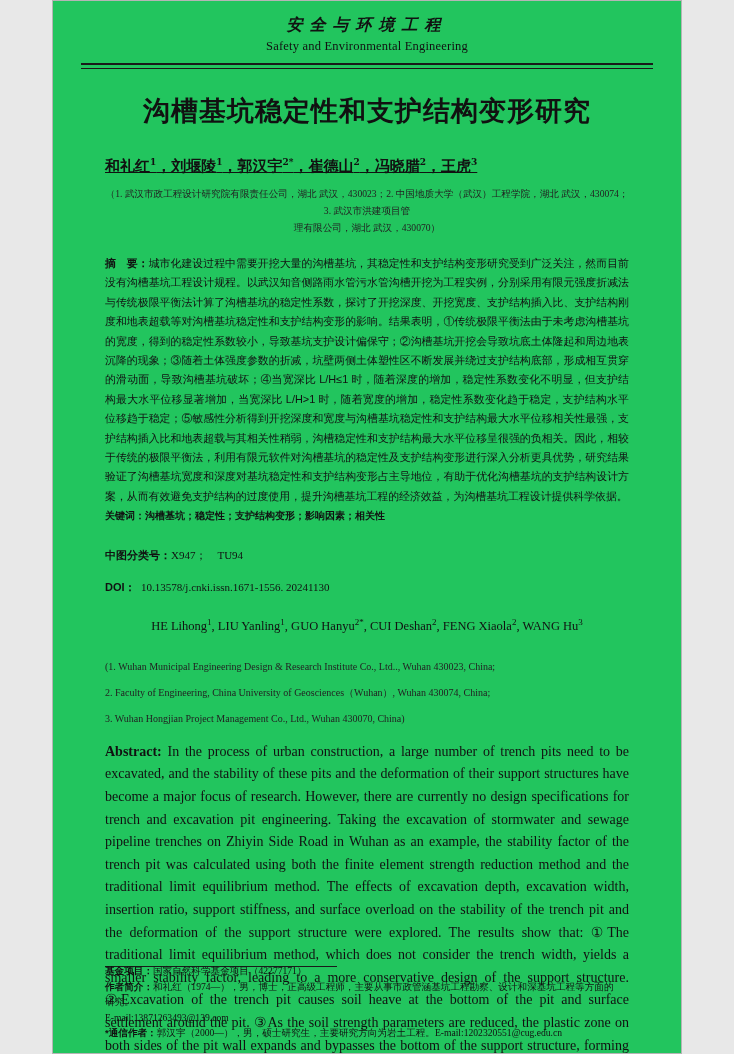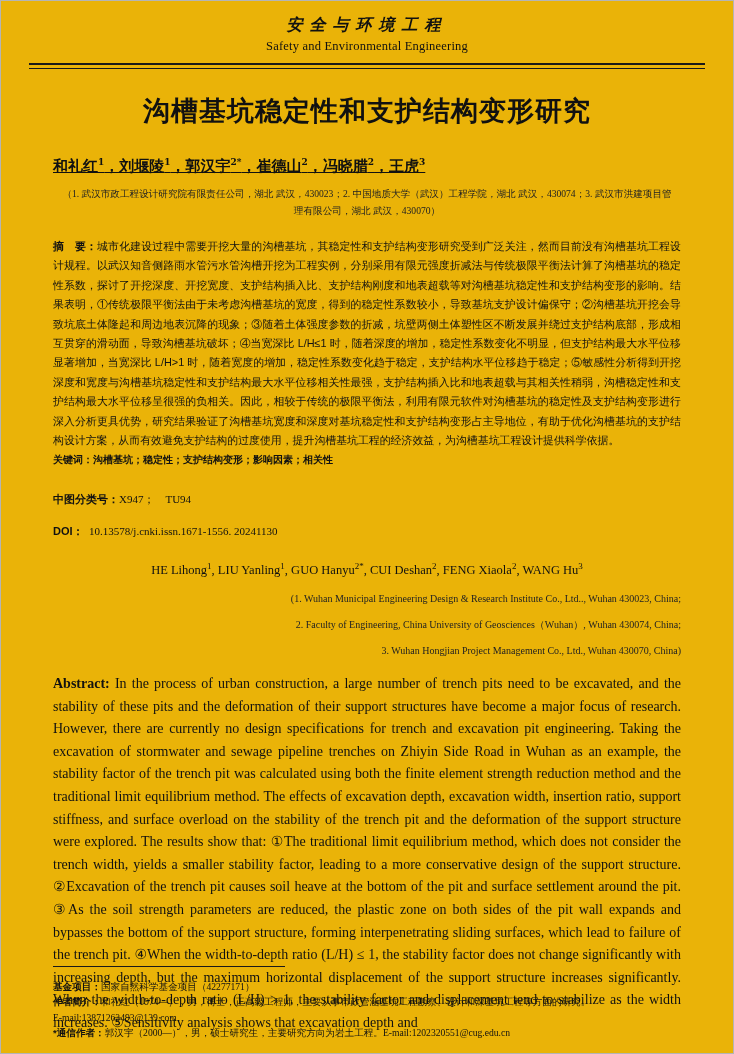--- a/index.html
+++ b/index.html
@@ -1,20 +1,20 @@
 <!DOCTYPE html>
 <html><head>
 <meta charset="utf-8">
 <style>
   html,body{margin:0;padding:0;background:#e8e8e8;}
   .page{
     position:relative;
-    width:734px;height:1054px;
+    width:630px;height:1054px;
     margin:0 auto;
-    background:#eab308;
+    background:#22c55e;
     border:1px solid #b5b5b5;
     box-sizing:border-box;
     padding:14px 52px 0 52px;
     overflow:hidden;
     font-family:"Liberation Serif", serif;
     color:#111;
   }
   
   .jhead{text-align:center;}
   .jname-cn{
@@ -64,21 +64,21 @@
   .doi-line{margin-top:17px;font-size:11px;}
   
   .title-en{
     margin:26px auto 0 auto;max-width:640px;text-align:center;
     font-weight:bold;font-size:17.5px;line-height:23px;
   }
   .authors-en{
     margin-top:22px;text-align:center;font-size:12.5px;
   }
   .affil-en{
-    margin-top:8px;text-align:right;font-size:10px;line-height:26px;color:#222;
+    margin-top:20px;text-align:left;font-size:10px;line-height:26px;color:#222;
   }
   .abstract-en{
     margin-top:9px;font-size:14px;line-height:22.6px;text-align:justify;
   }
   .abstract-en .lab{font-weight:bold;}
   
   .fn-rule{
     position:absolute;left:52px;bottom:86px;
     width:232px;border-top:1.3px solid #1a1a1a;
   }

